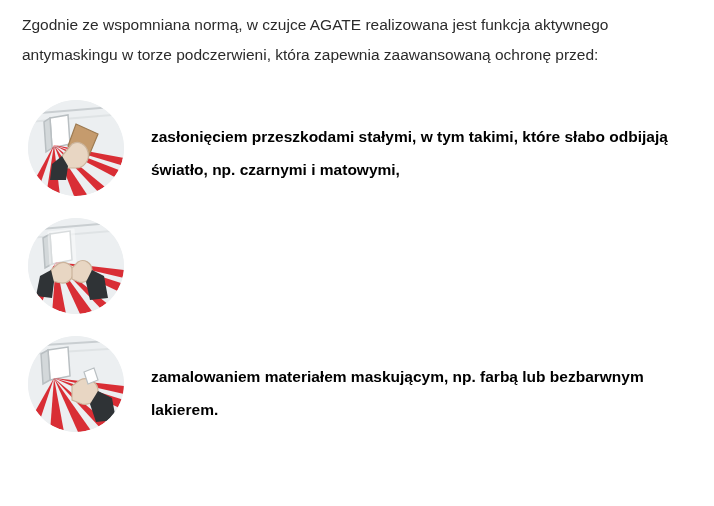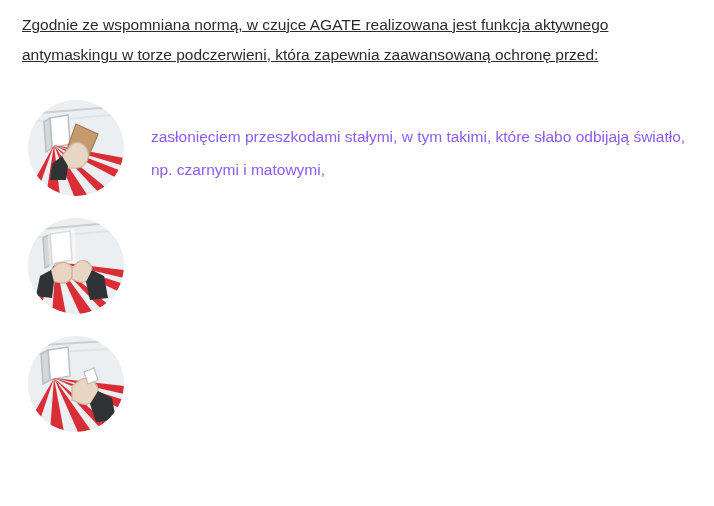--- a/index.html
+++ b/index.html
@@ -20,21 +20,20 @@
     height: 506px;
     box-sizing: border-box;
     padding: 10px 22px 0 22px;
   }
   .intro {
     font-size: 15.5px;
     line-height: 30px;
     color: #2b2b2b;
     max-width: 672px;
     margin: 0 0 30px 0;
-    text-decoration: underline;
   }
   .item-list {
     margin: 0;
     padding: 0;
   }
   .item {
     display: flex;
     align-items: flex-start;
     margin-bottom: 22px;
   }
@@ -49,24 +48,25 @@
     position: relative;
   }
   .thumb svg {
     display: block;
     width: 96px;
     height: 96px;
   }
   .item-text {
     font-size: 15.5px;
     line-height: 33px;
-    color: #8b5cf6;
+    color: #000000;
     padding-left: 27px;
     padding-top: 20px;
     max-width: 560px;
+    font-weight: bold;
   }
   .item-2 .item-text { padding-top: 24px; }
   .item-3 .item-text { padding-top: 24px; }
 </style>
 </head>
 <body>
 
 <div class="page">
 
   <p class="intro">Zgodnie ze wspomniana normą, w czujce AGATE realizowana jest funkcja aktywnego antymaskingu w torze podczerwieni, która zapewnia zaawansowaną ochronę przed:</p>
@@ -168,16 +168,17 @@
               <path d="M26 42 L36 96 L22 96 Z" opacity="0.95"></path>
               <path d="M26 42 L8 96 L0 88 Z" opacity="0.95"></path>
             </g>
 
             <path d="M52 44 C60 40, 70 46, 70 55 C70 64, 62 70, 54 68 L44 64 L44 50 Z" fill="#e8d6c3" stroke="#cbb49c" stroke-width="1.2"></path>
             <path d="M56 36 L66 32 L70 44 L60 48 Z" fill="#ffffff" stroke="#b9bfc2" stroke-width="1.2"></path>
             <path d="M70 55 L84 62 L88 84 L68 86 L62 68 Z" fill="#2f3336"></path>
           </g>
         </svg>
       </div>
+      <div class="item-text">zamalowaniem materiałem maskującym, np. farbą lub bezbarwnym lakierem.</div>
     </div>
 
   </div>
 </div>
 
 </body></html>

